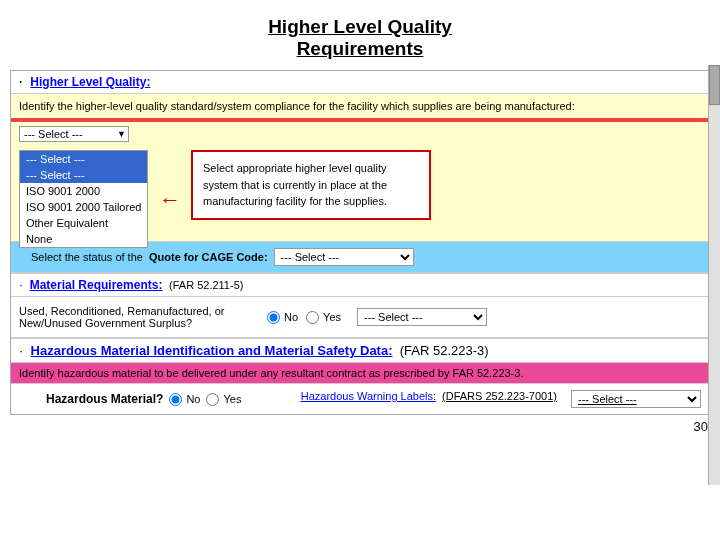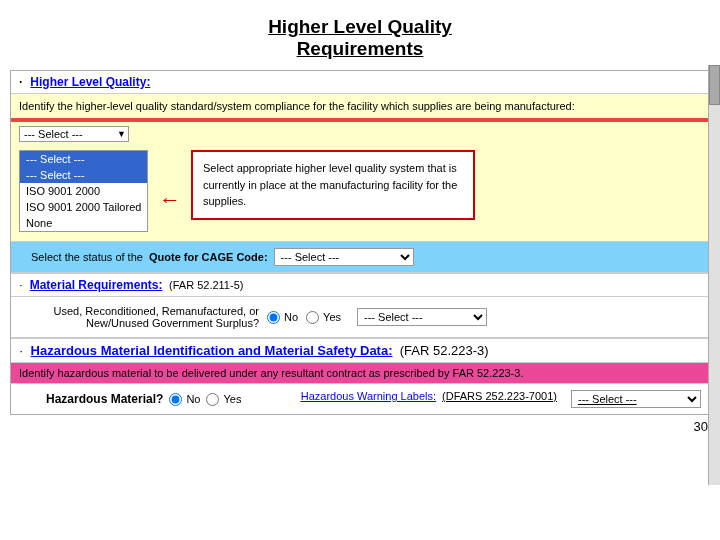--- a/index.html
+++ b/index.html
@@ -102,21 +102,21 @@
 
     .tooltip-box {
       position: absolute;
       top: 28px;
       left: 180px;
       background: #fff;
       border: 2px solid #cc0000;
       padding: 8px 10px;
       font-size: 11px;
       color: #000;
-      width: 284px;
+      width: 240px;
       z-index: 20;
       line-height: 1.5;
     }
 
     .red-arrow {
       position: absolute;
       top: 62px;
       left: 148px;
       z-index: 20;
       font-size: 22px;
@@ -176,21 +176,20 @@
     .material-body {
       background: #fff;
       padding: 8px 8px;
       display: flex;
       align-items: center;
       gap: 8px;
       border-bottom: 1px solid #ccc;
     }
 
     .material-body .mat-label {
-      text-align: right;
       font-size: 11px;
       color: #000;
       flex: 0 0 auto;
       max-width: 240px;
     }
 
     .radio-group {
       display: flex;
       align-items: center;
       gap: 4px;
@@ -319,20 +318,21 @@
         <span style="flex:1; padding:0 2px;">--- Select ---</span>
         <span style="font-size:9px;">▼</span>
       </div>
     </div>
 
     <div class="dropdown-open-box">
       <div class="ddi selected-text">--- Select ---</div>
       <div class="ddi highlighted">--- Select ---</div>
       <div class="ddi">ISO 9001 2000</div>
       <div class="ddi">ISO 9001 2000 Tailored</div>
+      <div class="ddi">Other Equivalent</div>
       <div class="ddi">None</div>
     </div>
 
     <div class="red-arrow">←</div>
 
     <div class="tooltip-box">
       <span>Select appropriate higher level quality system that is currently in place at the manufacturing facility for the supplies.</span>
     </div>
   </div>
 

